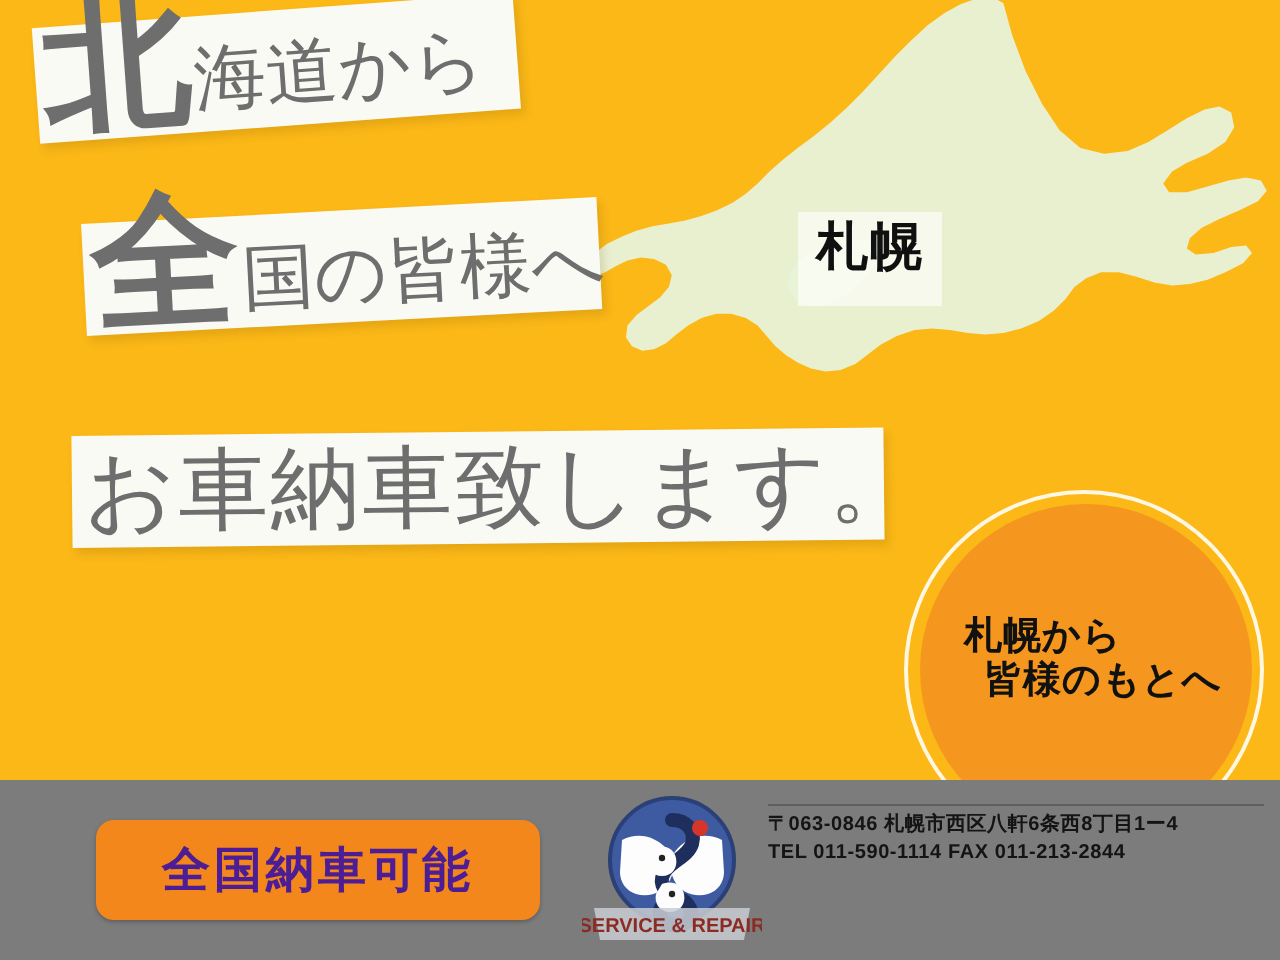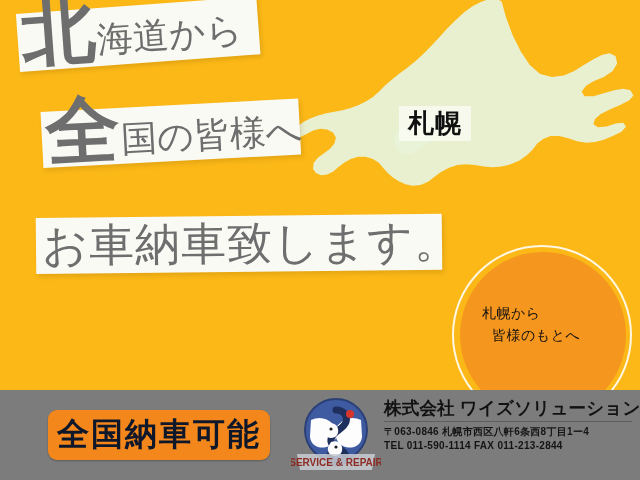--- a/index.html
+++ b/index.html
@@ -45,43 +45,43 @@
     left: 8px; top: 7px;
     width: 166px; height: 166px;
     border-radius: 50%;
     background: #F5961E;
   }
   .circle-text {
     position: absolute;
     left: 0; top: 0;
     width: 180px; height: 180px;
     color: #111111;
-    font-size: 14px;
-    font-weight: 400;
+    font-size: 19px;
+    font-weight: 700;
     letter-spacing: 0.5px;
   }
   .circle-text .l1 {
     position: absolute;
     left: 30px;
     top: 60px;
     white-space: nowrap;
   }
   .circle-text .l2 {
     position: absolute;
     left: 40px;
     top: 82px;
     white-space: nowrap;
   }
 
   
   .city-label {
     position: absolute;
     left: 399px;
     top: 106px;
-    padding: 3px 9px 4px 9px;
+    padding: 3px 9px 16px 9px;
     background: rgba(255,255,255,0.62);
     color: #101010;
     font-size: 26px;
     font-weight: 700;
     letter-spacing: 1px;
     line-height: 1.08;
     white-space: nowrap;
   }
 
   
@@ -186,22 +186,22 @@
     width: 222px;
     height: 50px;
     border-radius: 9px;
     background: #F3871B;
     display: flex;
     align-items: center;
     justify-content: center;
     box-shadow: 0 1px 2px rgba(0,0,0,0.25);
   }
   .pill span {
-    color: #0f172a;
-    font-size: 32px;
+    color: #4c1d95;
+    font-size: 24px;
     font-weight: 700;
     letter-spacing: 2px;
     white-space: nowrap;
   }
 
   
   .logo {
     position: absolute;
     left: 291px;
     top: 396px;
@@ -313,19 +313,18 @@
     <path d="M40,46 C45,44 50,46 51,51 C52,56 49,60 44,60
              C39,60 36,56 37,51 Z" fill="#FDFDFD"></path>
     <circle cx="40" cy="33" r="1.6" fill="#222"></circle>
     <circle cx="45" cy="51" r="1.6" fill="#222"></circle>
     <circle cx="59" cy="18" r="4" fill="#D8352A"></circle>
     <path d="M6,58 L84,58 L81,74 L9,74 Z" fill="#C9CDD2" opacity="0.85"></path>
     <text x="45" y="70" text-anchor="middle" font-family="'Liberation Sans', sans-serif" font-size="10" font-weight="700" fill="#8C2B24">SERVICE &amp; REPAIR</text>
   </svg>
 
   <div class="company">
-    <div class="company-name">株式会社 ワイズソリューション</div>
     <div class="company-rule"></div>
     <div class="company-line">〒063-0846 札幌市西区八軒6条西8丁目1ー4</div>
     <div class="company-line">TEL 011-590-1114 FAX 011-213-2844</div>
   </div>
 
 </div>
 
 </body></html>

